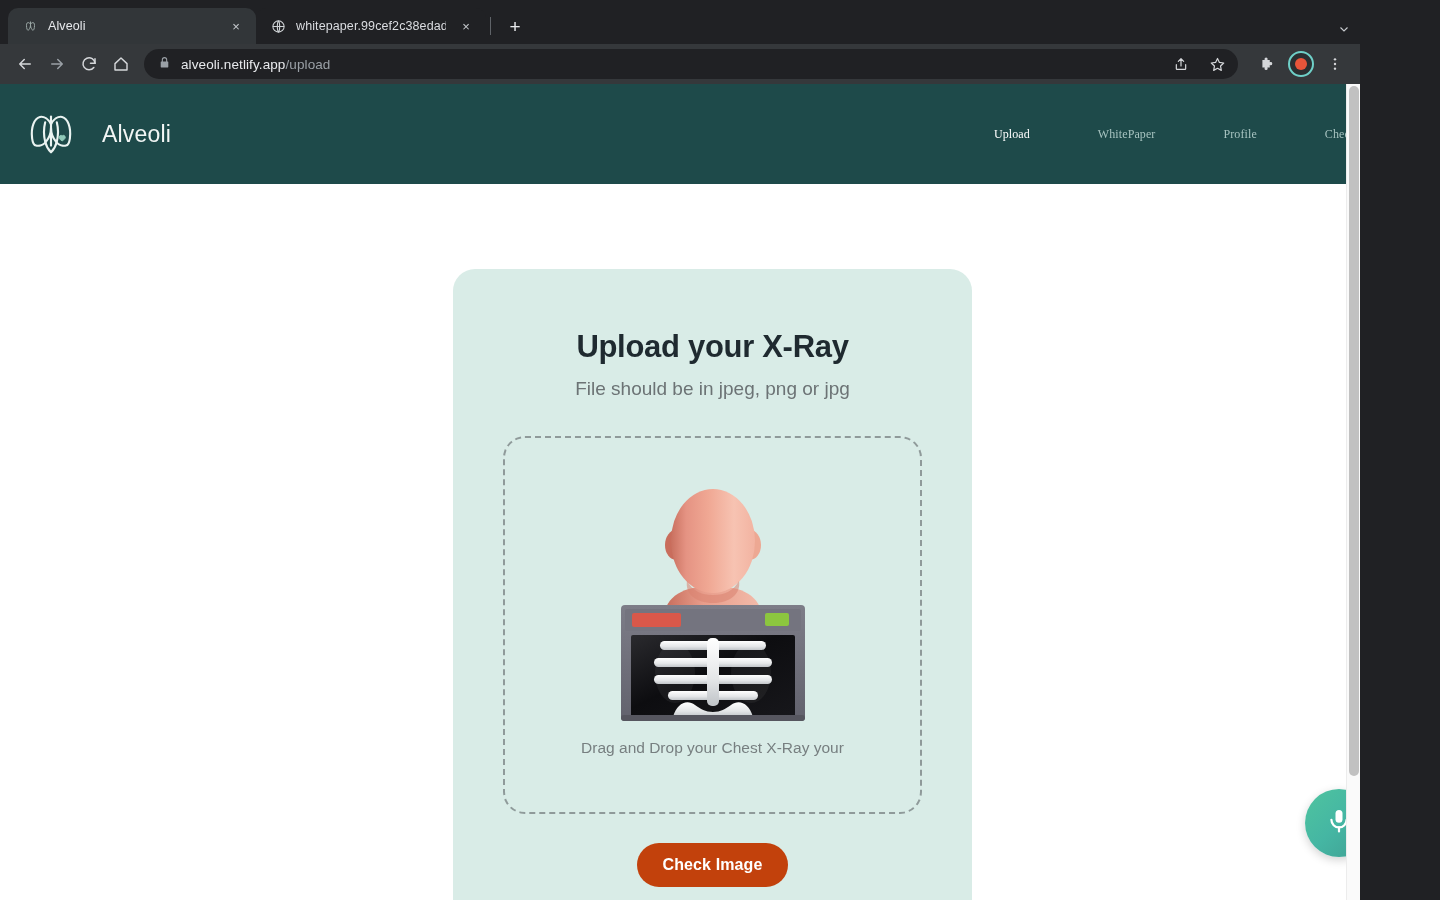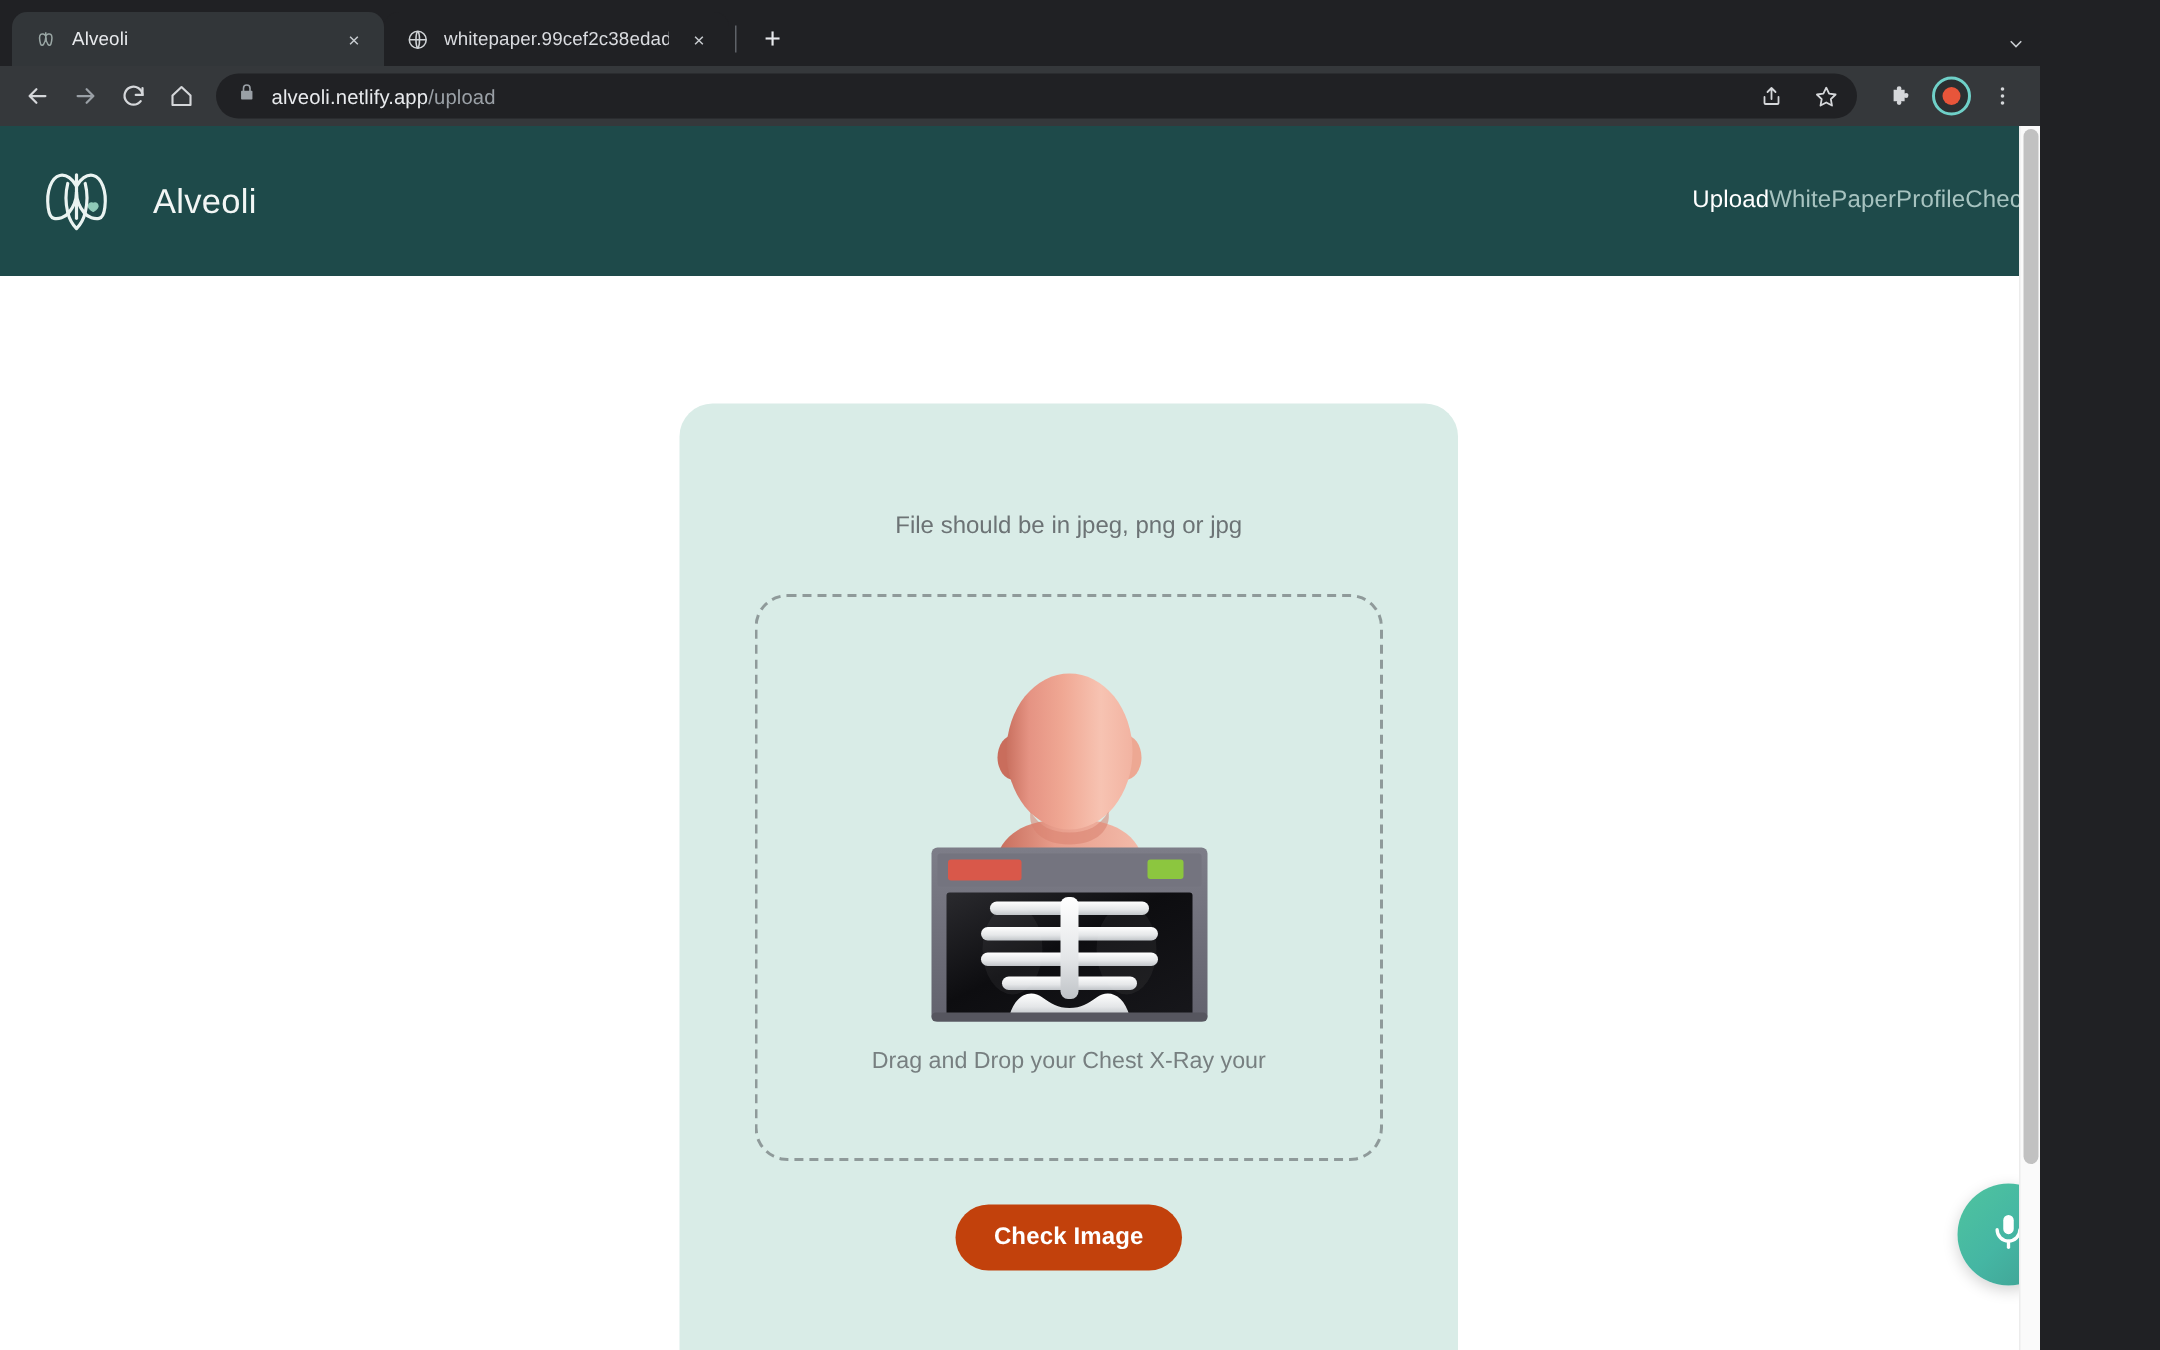--- a/index.html
+++ b/index.html
@@ -85,37 +85,37 @@
   
   .app-header {
     height: 100px; background: #1e4a4a;
     display: flex; align-items: center; justify-content: space-between;
     padding: 0 70px 0 20px;
   }
   .brand { display: flex; align-items: center; gap: 20px; }
   .brand-name { color: #f2f6f5; font-size: 23px; letter-spacing: .2px; }
   .nav { display: flex; align-items: center; gap: 0; }
   .nav a {
-    font-size: 16px; color: #a7c3c0; text-decoration: none;
-    padding: 8px 0; letter-spacing: .1px;
+    font-size: 12px; color: #a7c3c0; text-decoration: none;
+    padding: 8px 0; margin-left: 68px; letter-spacing: .1px; font-family: Liberation Serif, serif;
   }
   .nav a.active { color: #ffffff; }
 
   
   .card {
     position: absolute; left: 453px; top: 185px;
     width: 519px; min-height: 750px;
     background: #d9ece7; border-radius: 22px;
     padding: 60px 24px 0 24px;
     display: flex; flex-direction: column; align-items: center;
   }
   .card-title {
     font-size: 31px; font-weight: bold; color: #1f2a30; letter-spacing: -.3px;
   }
-  .card-sub { margin-top: 13px; font-size: 16px; color: #6c7375; }
+  .card-sub { margin-top: 13px; font-size: 19px; color: #6c7375; }
 
   .dropzone {
     margin-top: 36px; width: 419px; height: 378px;
     border: 2px dashed #8f9a9a; border-radius: 22px;
     display: flex; flex-direction: column; align-items: center; justify-content: flex-start;
     padding-top: 45px;
   }
   .illus { width: 200px; height: 240px; }
   .drop-text { margin-top: 16px; font-size: 15.5px; color: #777f80; }
 
@@ -270,20 +270,21 @@
         </div>
         <nav class="nav">
           <a href="#" class="active">Upload</a>
           <a href="#">WhitePaper</a>
           <a href="#">Profile</a>
           <a href="#">Check</a>
         </nav>
       </div>
 
       <div class="card">
+        <h1 class="card-title">Upload your X-Ray</h1>
         <p class="card-sub">File should be in jpeg, png or jpg</p>
 
         <div class="dropzone">
           <span class="illus">
             <svg width="200" height="240" viewBox="0 0 200 240">
               <defs>
                 <linearGradient id="skin" x1="0" y1="0" x2="1" y2="0">
                   <stop offset="0%" stop-color="#c9705f"></stop>
                   <stop offset="18%" stop-color="#e59383"></stop>
                   <stop offset="45%" stop-color="#f0a894"></stop>

